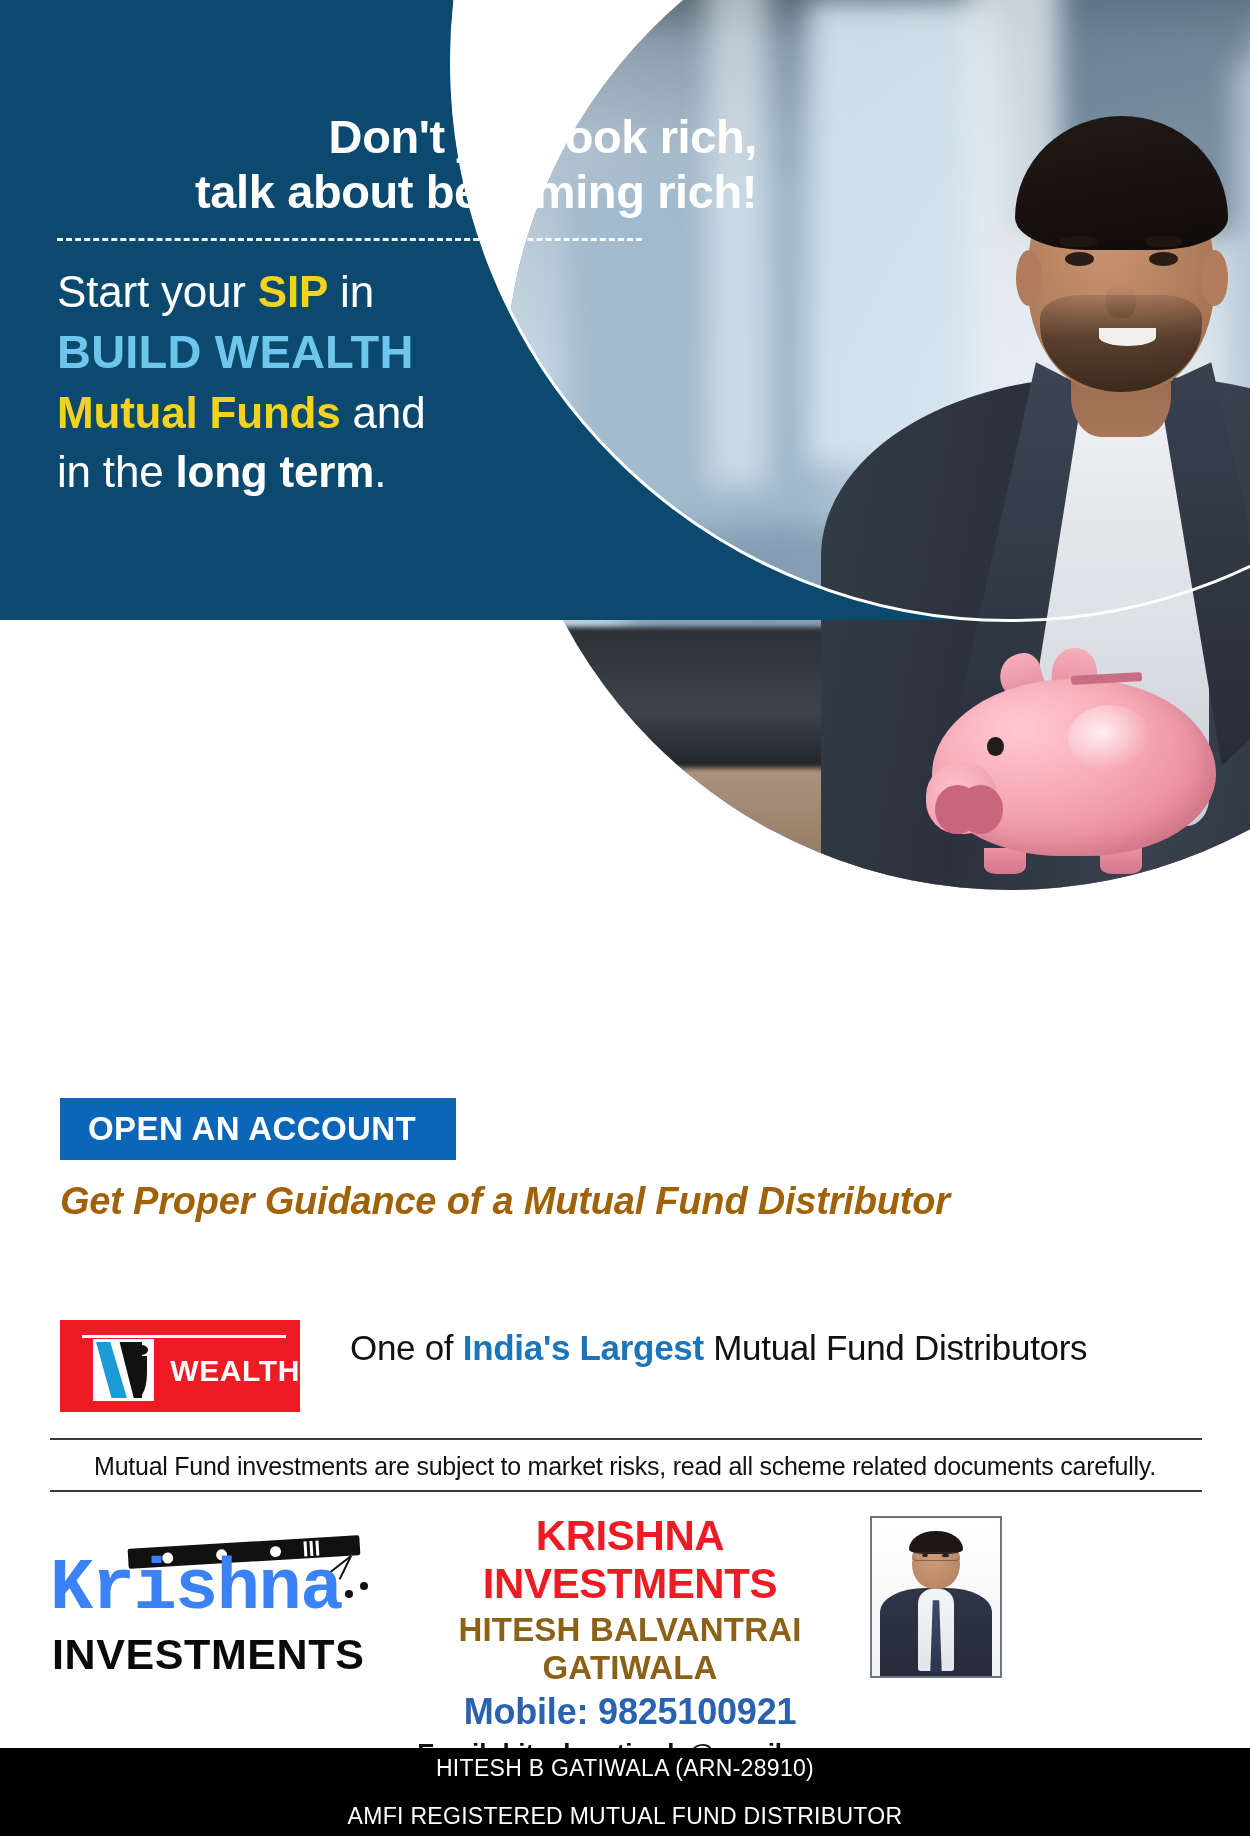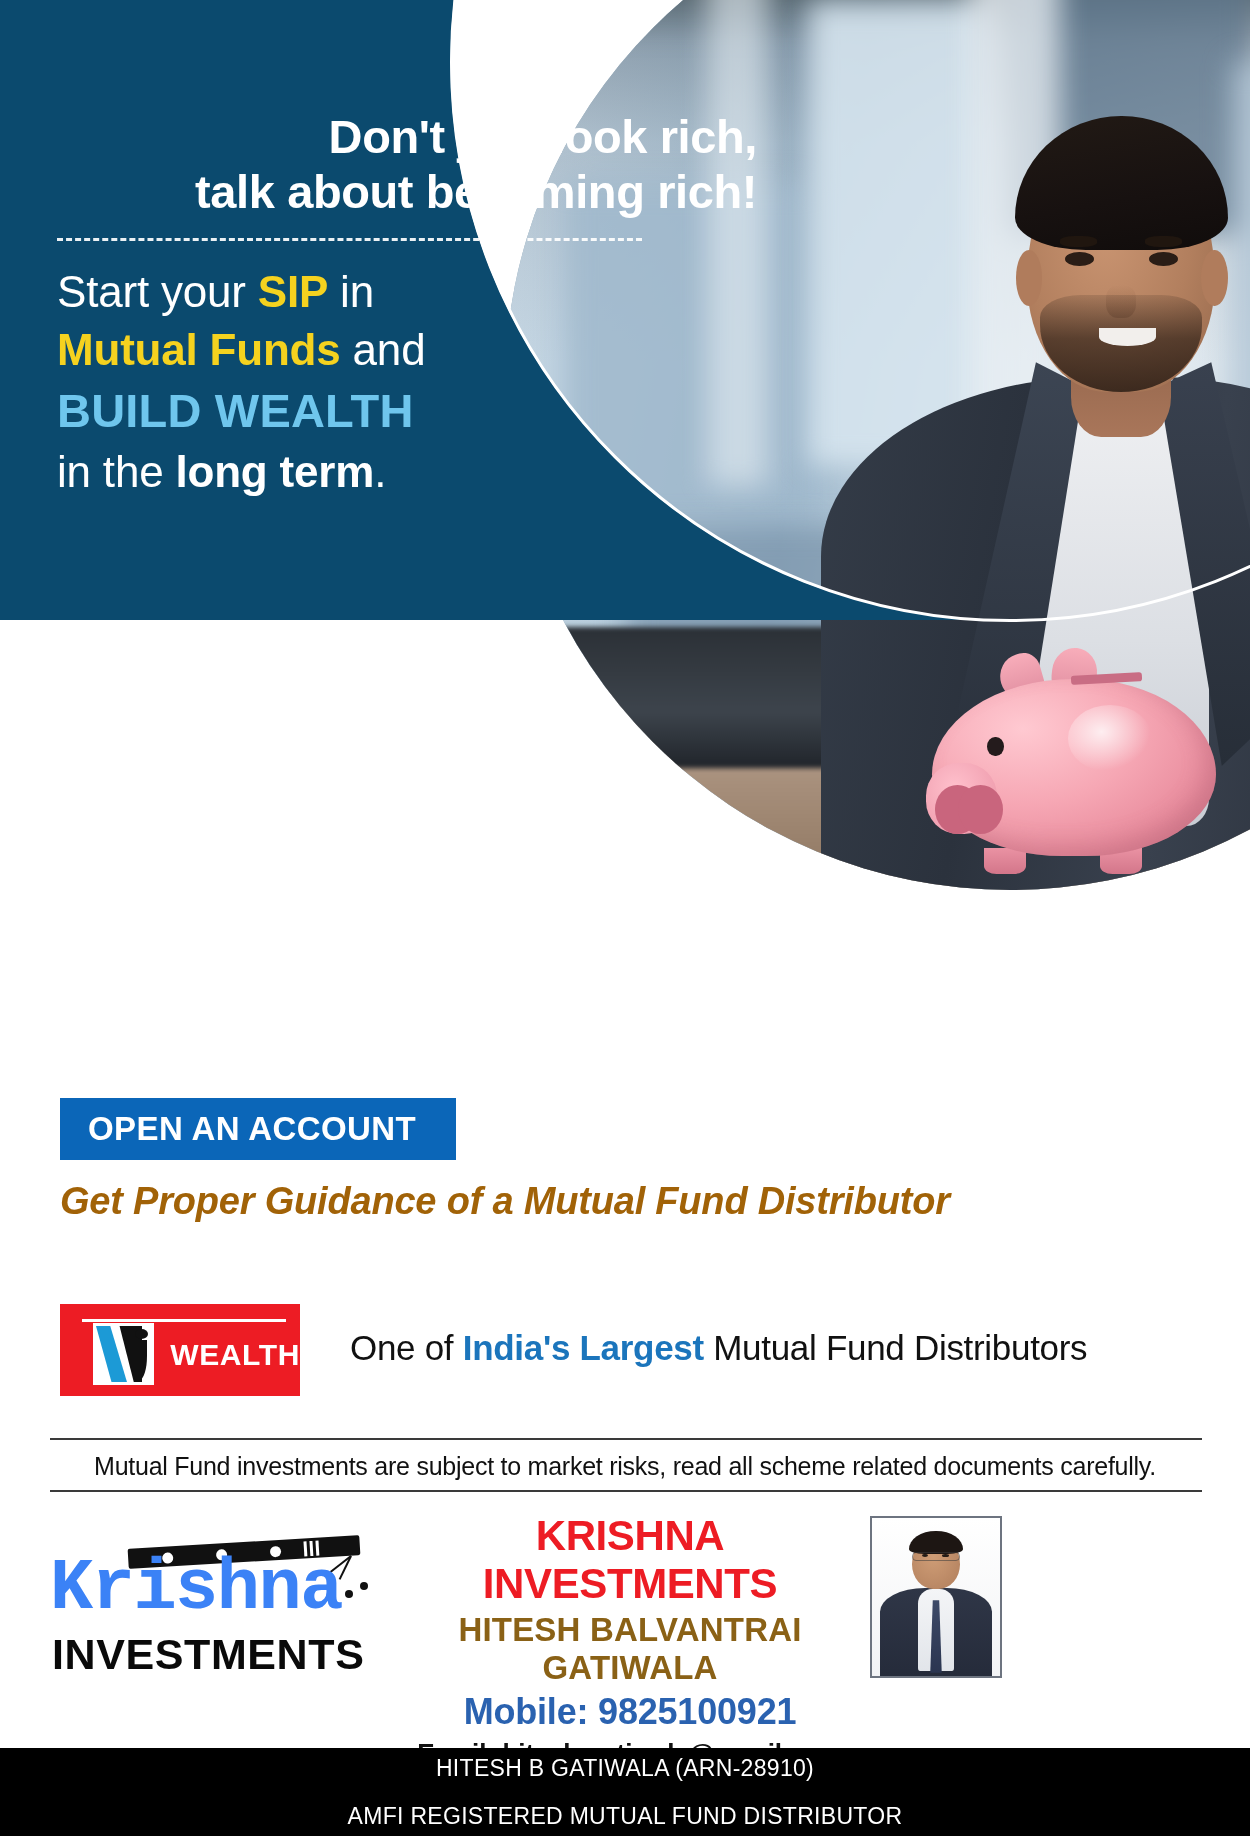--- a/index.html
+++ b/index.html
@@ -207,21 +207,21 @@
   }
   .cta-sub {
     position:absolute; left:60px; top:1180px;
     font-size:38px; font-weight:700; font-style:italic;
     color:#a16207; letter-spacing:-.2px;
   }
 
   
   .nj-row { position:absolute; left:60px; top:1304px; width:1135px; height:96px; }
   .nj-logo {
-    position:absolute; left:0; top:0; width:240px; height:92px;
+    position:absolute; left:0; top:16px; width:240px; height:92px;
     background:#ED1C24; display:flex; align-items:center;
   }
   .nj-topline {
     position:absolute; left:22px; right:14px; top:15px;
     height:3px; background:#ffffff;
   }
   .nj-mark {
     position:relative; margin-left:33px; margin-top:8px;
     width:70px; height:62px; background:#ffffff;
     border:3px solid #ffffff;
@@ -399,22 +399,22 @@
 
   <div class="navy"></div>
   <div class="navy-stroke"></div>
 
   <div class="copy">
     <div class="head1">Don't just look rich,
 talk about becoming rich!</div>
     <div class="divider"></div>
     <div class="head2">
       <span class="ln"><span>Start your </span><span class="y">SIP</span><span> in</span></span>
+      <span class="ln cyan">BUILD WEALTH</span>
       <span class="ln"><span class="y">Mutual Funds</span><span> and</span></span>
-      <span class="ln cyan">BUILD WEALTH</span>
       <span class="ln"><span>in the </span><span class="bw">long term</span><span>.</span></span>
     </div>
   </div>
 </div>
 
 <div class="cta-btn">
   <span>OPEN AN ACCOUNT</span>
 </div>
 <div class="cta-sub">Get Proper Guidance of a Mutual Fund Distributor</div>
 

